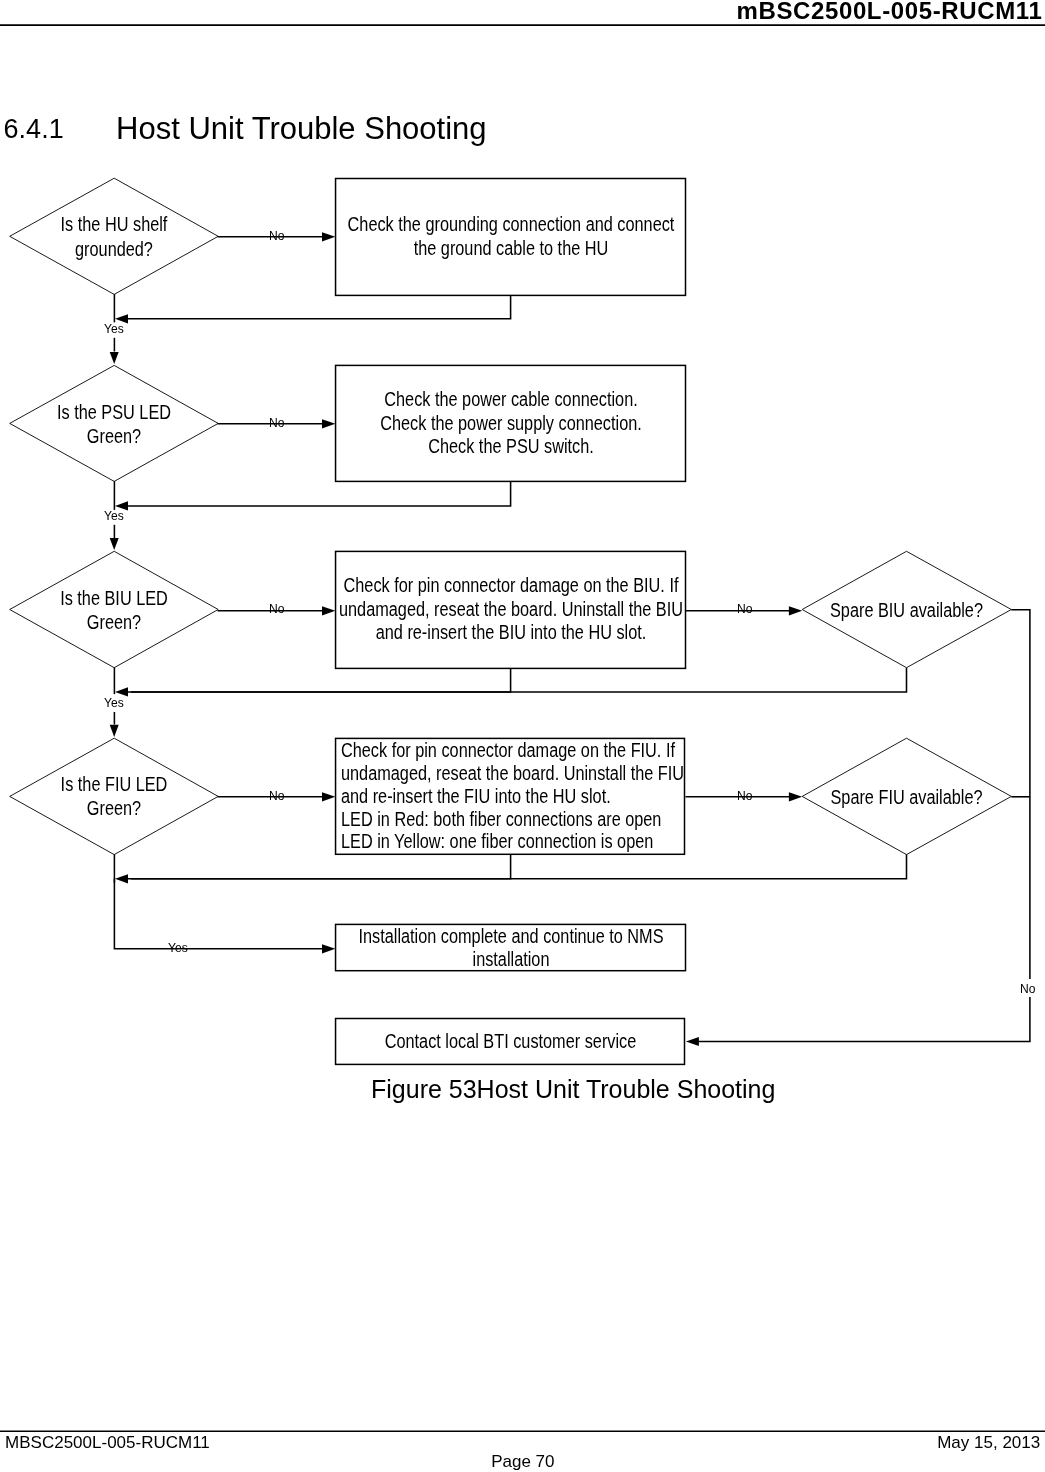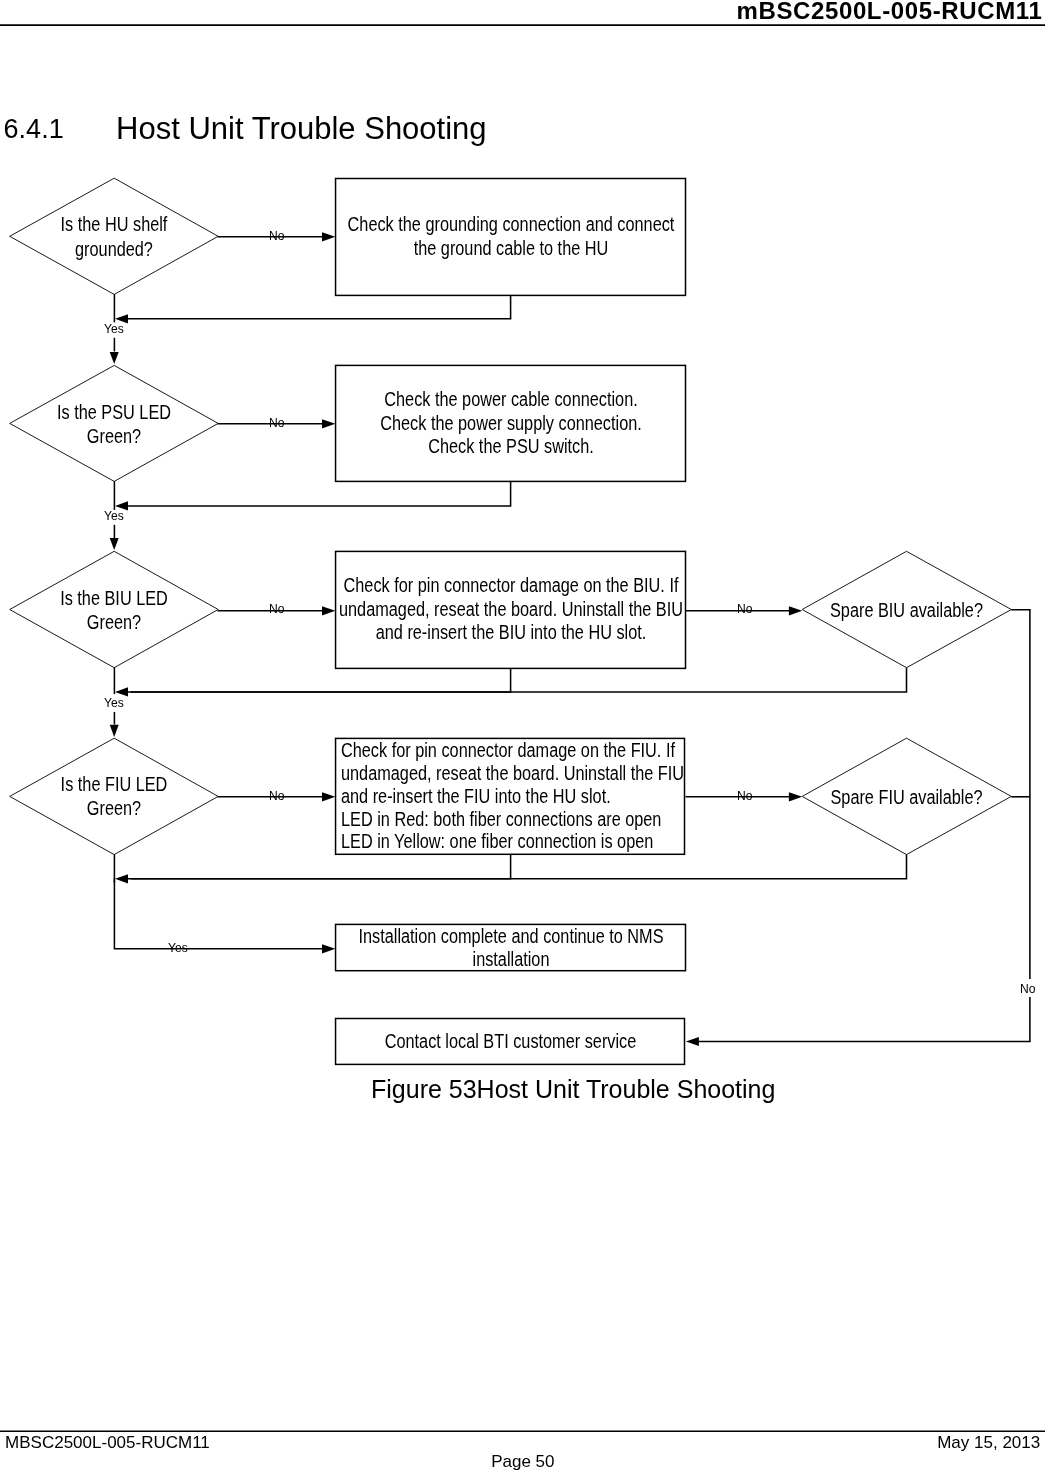--- a/index.html
+++ b/index.html
@@ -144,14 +144,14 @@
   <div class="el" style="left:168.0px;top:939.7px;">Yes</div>
   <div class="el" style="left:1020.3px;top:980.5px;">No</div>
 
   <div id="fig-cap">Figure 53Host Unit Trouble Shooting</div>
 
   <svg id="ftr-rule" viewBox="0 0 1045 12">
       <line x1="0" y1="5.3" x2="1045" y2="5.3" stroke="#000" stroke-width="1.4"></line>
     </svg>
   <div id="ftr-left">MBSC2500L-005-RUCM11</div>
   <div id="ftr-right">May 15, 2013</div>
-  <div id="ftr-page">Page 50</div>
+  <div id="ftr-page">Page 70</div>
 </div>
 
 </body></html>

